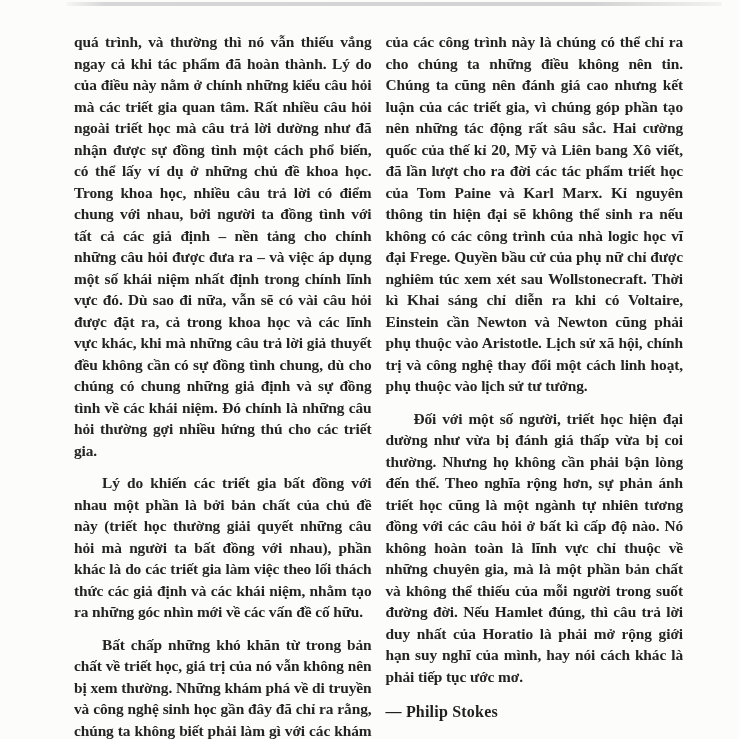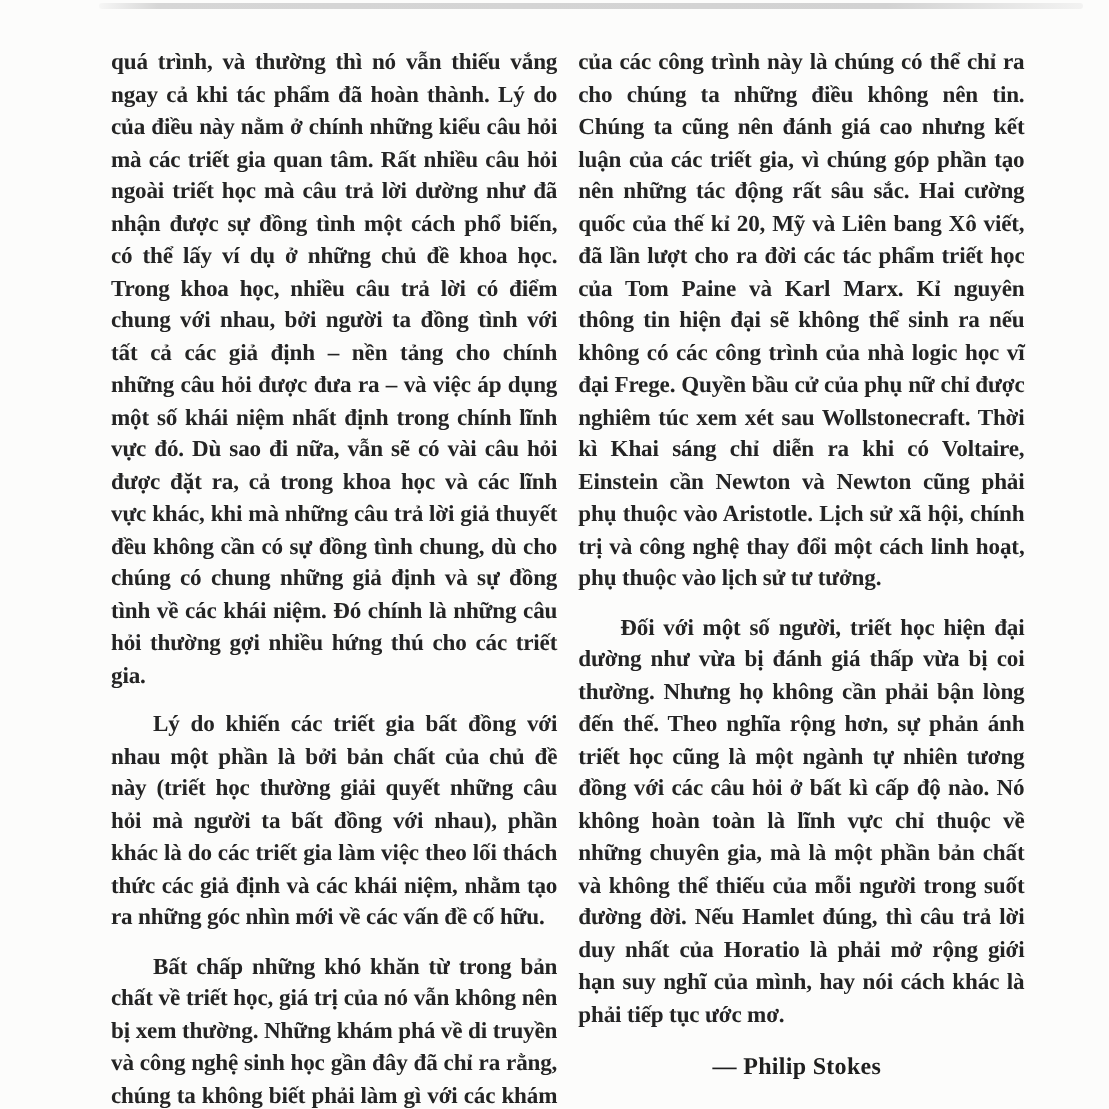--- a/index.html
+++ b/index.html
@@ -55,21 +55,21 @@
   .column p.indent {
     text-indent: 28px;
   }
   .signature {
     margin-top: 14px;
     padding-right: 6px;
     font-size: 16px;
     line-height: 22px;
     font-weight: 700;
     color: #1f1f1f;
-    text-align: center;
+    text-align: left;
     letter-spacing: 0.2px;
   }
 </style>
 </head>
 <body>
 
 <div class="page">
 
   <div class="top-bar"></div>
 

